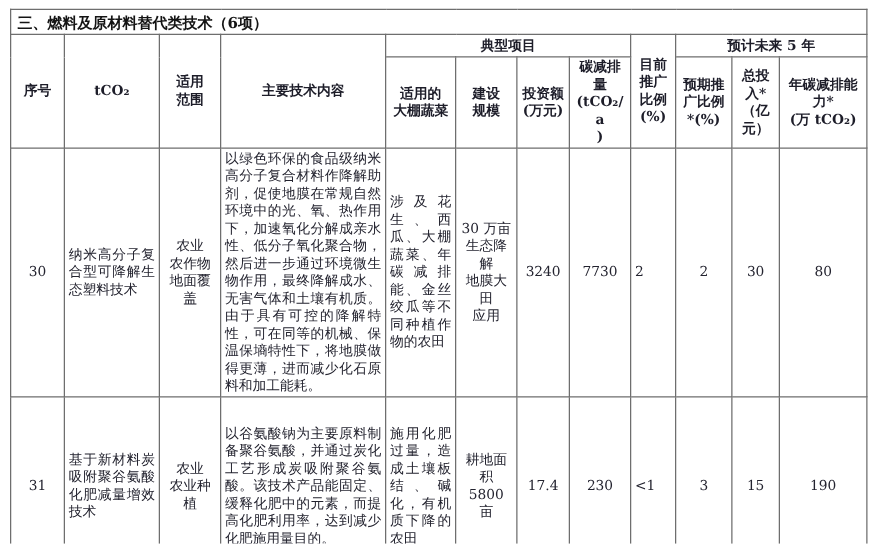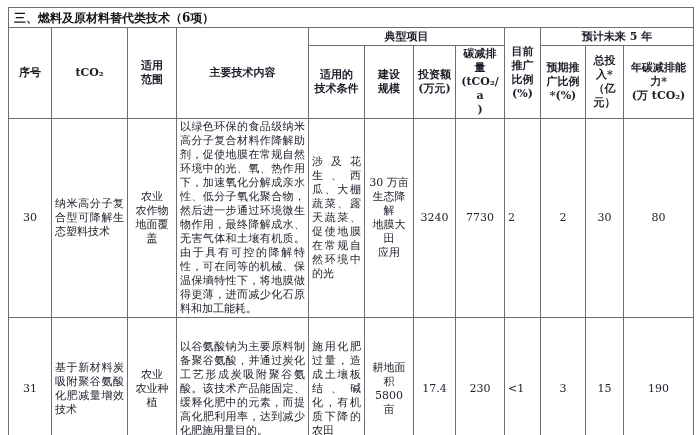--- a/index.html
+++ b/index.html
@@ -85,21 +85,21 @@
       <td colspan="4">典型项目</td>
       <td rowspan="2">目前
 推广
 比例
 (%)</td>
       <td colspan="3">预计未来 5 年</td>
     </tr>
 
     <tr class="head" style="height:48px">
       <td>适用的
-技术条件</td>
+大棚蔬菜</td>
       <td>建设
 规模</td>
       <td>投资额
 (万元)</td>
       <td>碳减排量
 (tCO₂/a
 )</td>
       <td>预期推
 广比例
 *(%)</td>
@@ -110,21 +110,21 @@
 力*
 (万 tCO₂)</td>
     </tr>
 
     <tr style="height:185px">
       <td class="c">30</td>
       <td class="j">纳米高分子复合型可降解生态塑料技术</td>
       <td class="l pre">农业
 农作物地面覆盖</td>
       <td class="j">以绿色环保的食品级纳米高分子复合材料作降解助剂，促使地膜在常规自然环境中的光、氧、热作用下，加速氧化分解成亲水性、低分子氧化聚合物，然后进一步通过环境微生物作用，最终降解成水、无害气体和土壤有机质。由于具有可控的降解特性，可在同等的机械、保温保墒特性下，将地膜做得更薄，进而减少化石原料和加工能耗。</td>
-      <td class="j">涉及花生、西瓜、大棚蔬菜、露天蔬菜、促使地膜在常规自然环境中的光</td>
+      <td class="j">涉及花生、西瓜、大棚蔬菜、年碳减排能、金丝绞瓜等不同种植作物的农田</td>
       <td class="c pre">30 万亩
 生态降解
 地膜大田
 应用</td>
       <td class="c">3240</td>
       <td class="c">7730</td>
       <td class="num-left">2</td>
       <td class="c">2</td>
       <td class="c">30</td>
       <td class="c">80</td>

